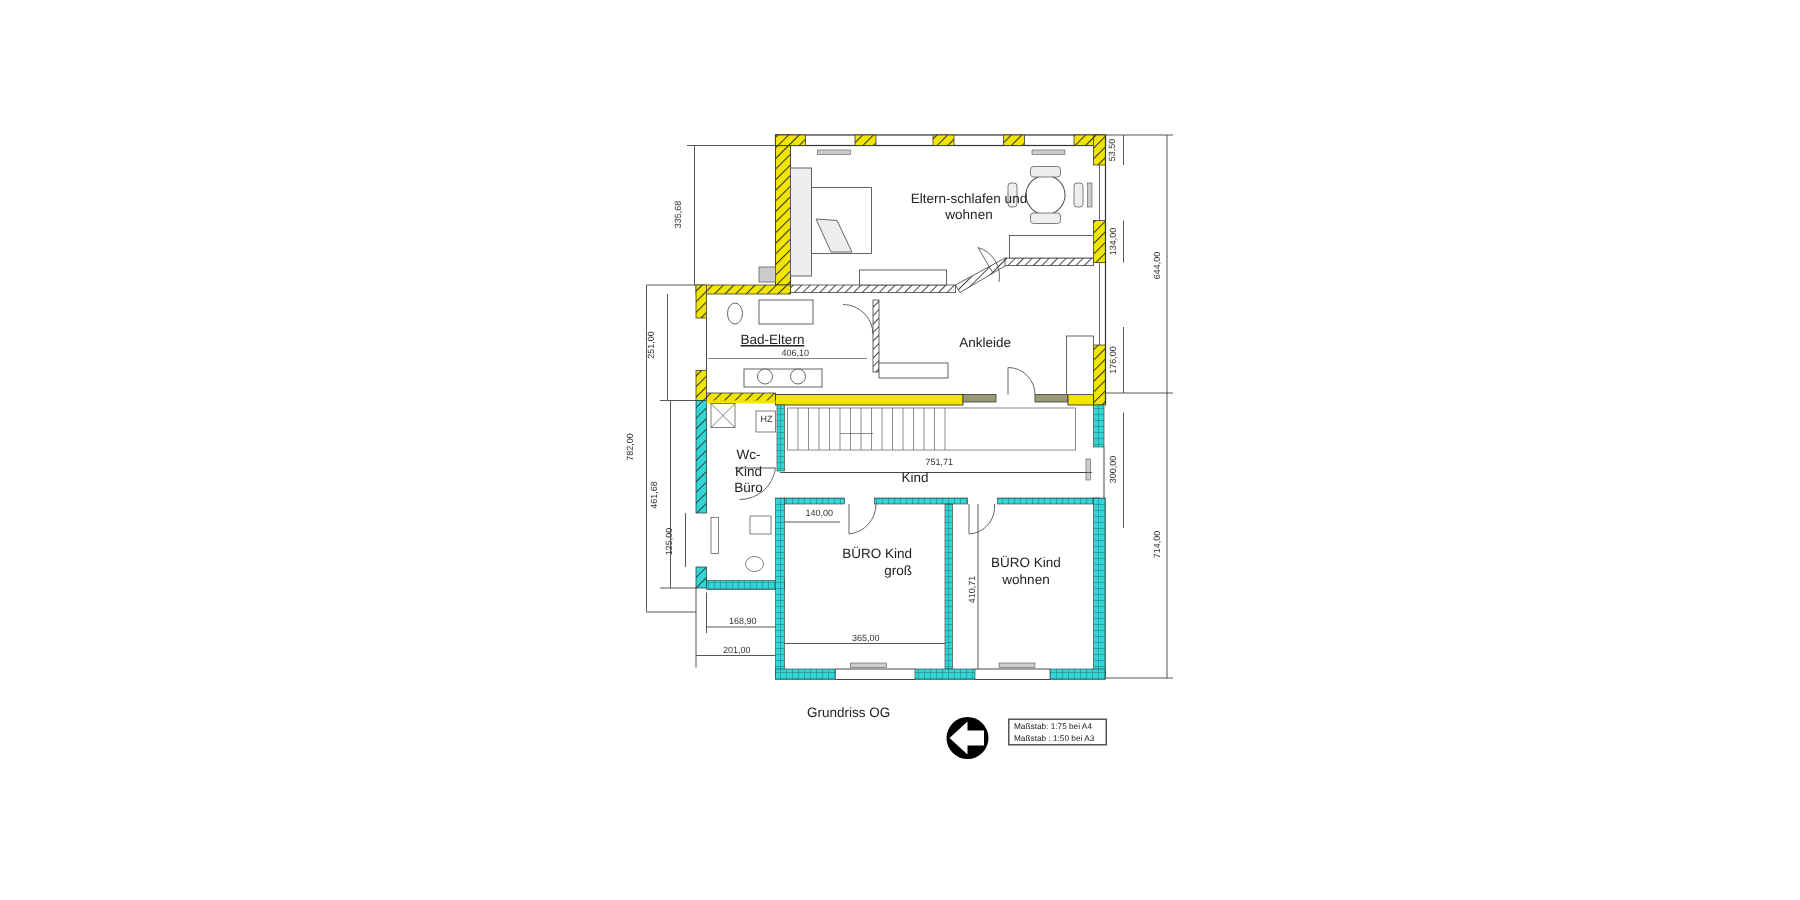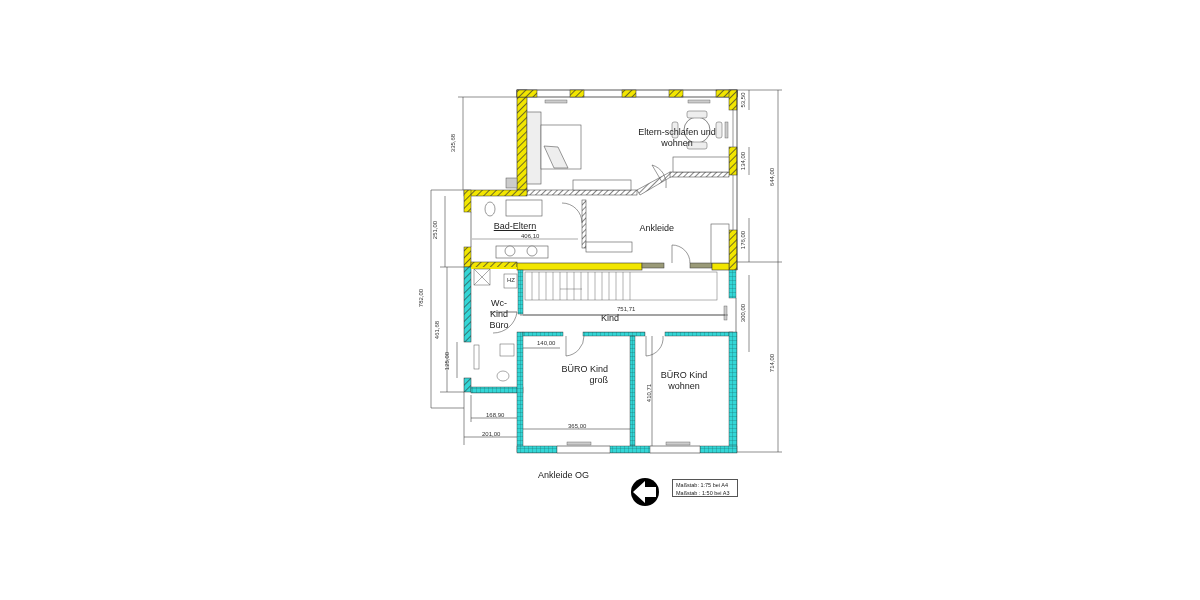--- a/index.html
+++ b/index.html
@@ -183,21 +183,21 @@
     <line x1="737" y1="262" x2="782" y2="262"></line>
     <line x1="737" y1="452" x2="782" y2="452"></line>
   </g>
 
   <g>
     <circle cx="645" cy="492" r="14" fill="#000"></circle>
     <polygon points="633,492 645,481 645,487 656,487 656,497 645,497 645,503" fill="#fff"></polygon>
   </g>
 </svg>
 
-<div class="lbl" style="left:606px;top:127px;width:80px;margin-left:31px;">Eltern-schlafen und wohnen</div>
+<div class="lbl" style="left:606px;top:127px;width:80px;">Eltern-schlafen und wohnen</div>
 <div class="lbl" style="left:487px;top:221px;width:56px;text-decoration:underline;">Bad-Eltern</div>
 <div class="dim" style="left:521px;top:233px;">406,10</div>
 <div class="lbl" style="left:624px;top:223px;width:50px;text-align:right;">Ankleide</div>
 <div class="lbl" style="left:488px;top:298px;width:22px;">Wc-Kind Büro</div>
 <div class="lbl" style="left:598px;top:313px;width:24px;">Kind</div>
 <div class="dim" style="left:617px;top:306px;">751,71</div>
 <div class="lbl" style="left:560px;top:364px;width:48px;text-align:right;">BÜRO Kind groß</div>
 <div class="lbl" style="left:660px;top:370px;width:48px;">BÜRO Kind wohnen</div>
 <div class="dim" style="left:507px;top:277px;">HZ</div>
 
@@ -211,17 +211,17 @@
 <div class="dim" style="left:568px;top:423px;">365,00</div>
 <div class="dim" style="left:537px;top:340px;">140,00</div>
 <div class="vdim" style="left:640px;top:390px;">410,71</div>
 <div class="vdim" style="left:735px;top:97px;">53,50</div>
 <div class="vdim" style="left:734px;top:158px;">134,00</div>
 <div class="vdim" style="left:734px;top:237px;">176,00</div>
 <div class="vdim" style="left:763px;top:174px;">644,00</div>
 <div class="vdim" style="left:734px;top:310px;">300,00</div>
 <div class="vdim" style="left:763px;top:360px;">714,00</div>
 
-<div class="title">Ankleide OG</div>
+<div class="title">Grundriss OG</div>
 <div class="scalebox">
   <div>Maßstab: 1:75  bei A4</div>
   <div>Maßstab : 1:50 bei A3</div>
 </div>
 
 </body></html>

